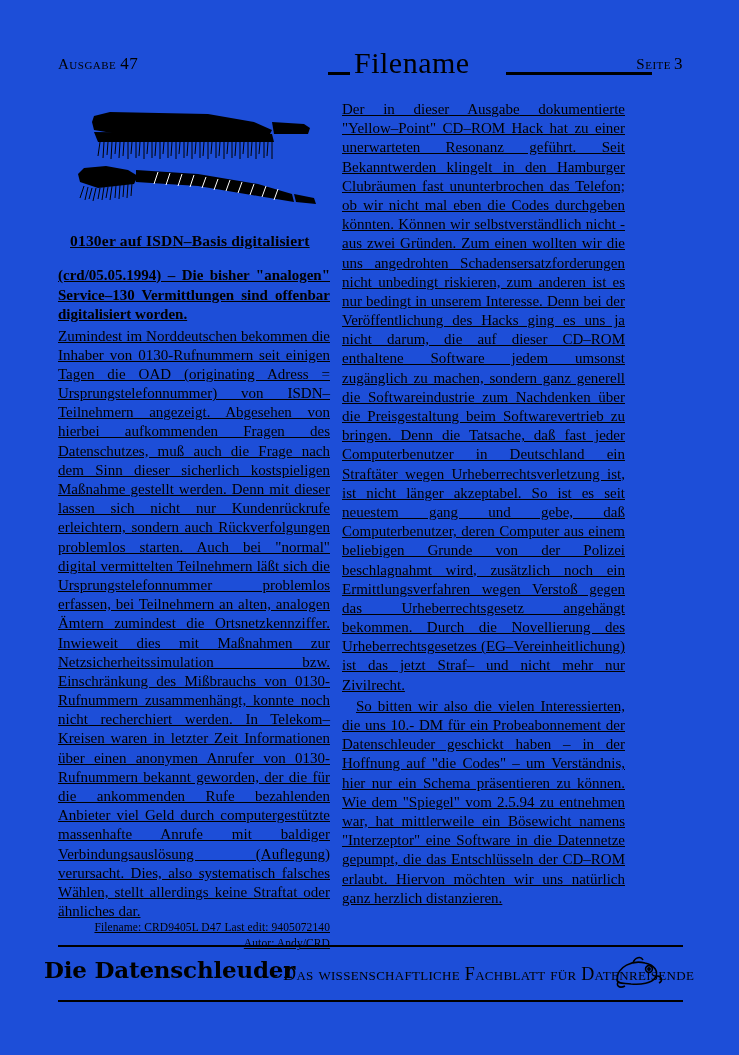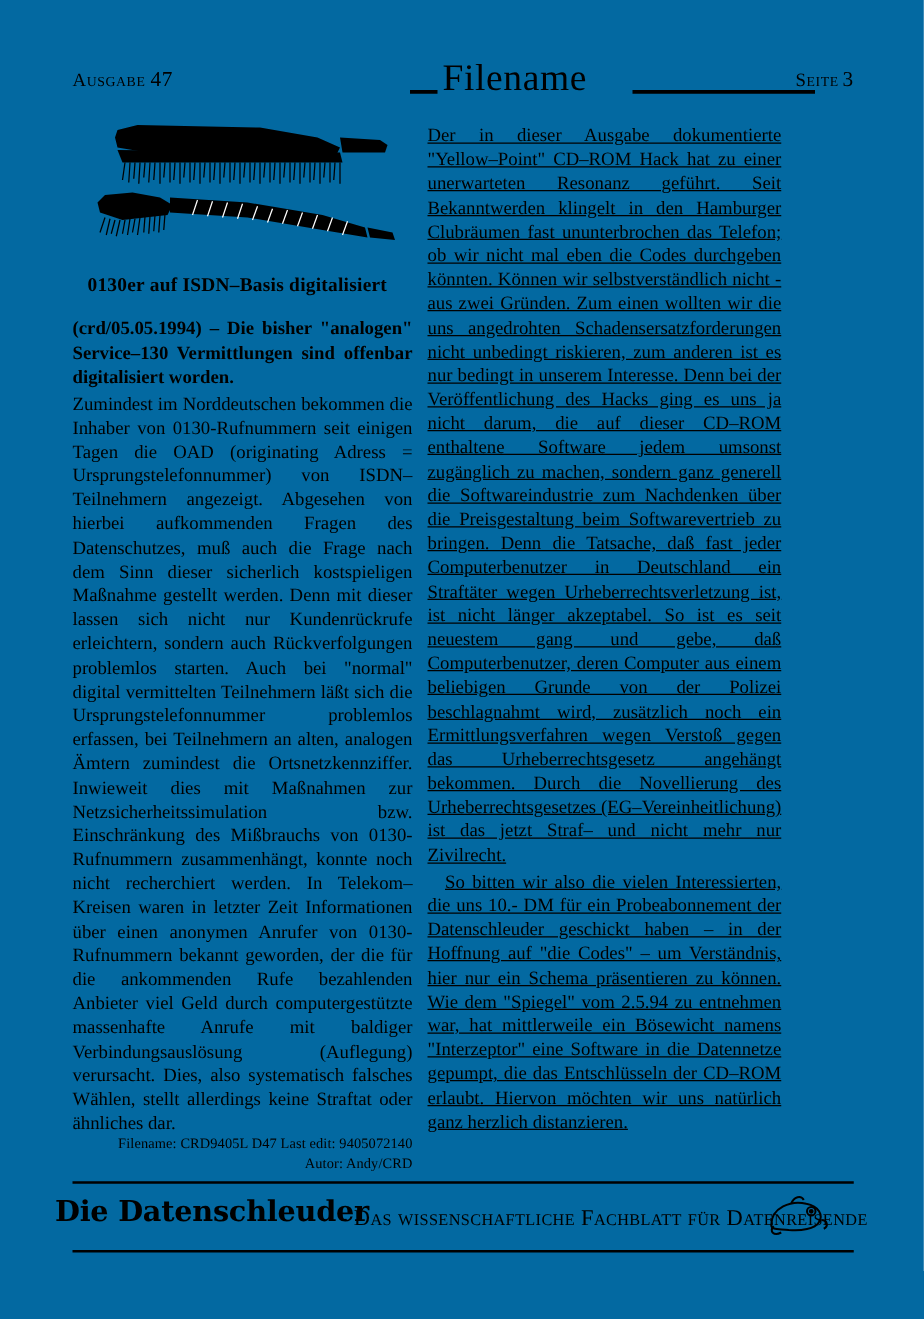--- a/index.html
+++ b/index.html
@@ -13,21 +13,21 @@
     font-family: "Liberation Serif", serif;
     color: #000000;
     position: relative;
     overflow: hidden;
   }
   .page {
     position: absolute;
     left: 0; top: 0;
     width: 739px;
     height: 1055px;
-    background: #0369a1;
+    background: #1d4ed8;
   }
 
   
   .header {
     position: absolute;
     left: 58px;
     top: 46px;
     width: 625px;
     height: 40px;
   }
@@ -79,22 +79,23 @@
     top: 26px;
     width: 146px;
     height: 3px;
     background: #000;
   }
 
   
   .col-left {
     position: absolute;
     left: 58px;
-    top: 96px;
+    top: 108px;
     width: 272px;
+    text-decoration: underline;
   }
   .col-right {
     position: absolute;
     left: 342px;
     top: 100px;
     width: 283px;
     text-decoration: underline;
   }
 
   

